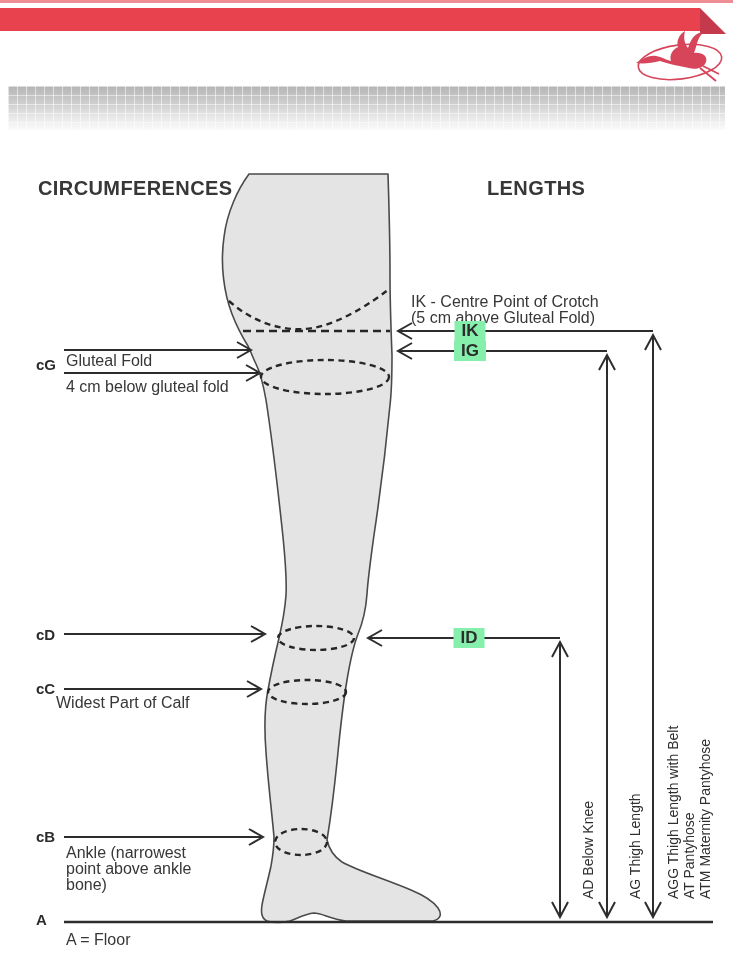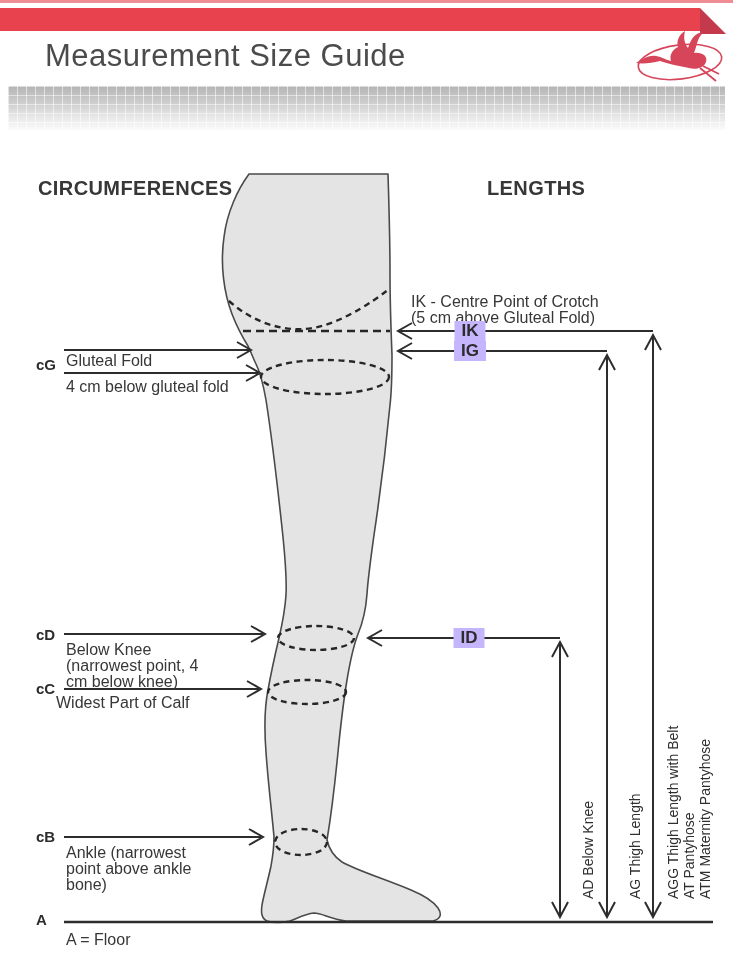--- a/index.html
+++ b/index.html
@@ -23,41 +23,40 @@
       linear-gradient(180deg, rgba(255,255,255,.5) 1px, transparent 1px),
       linear-gradient(180deg,#b5b5b5 0,#cfcfcf 40%,#e7e7e7 70%,#fbfbfb 100%);
     background-size:9px 100%,100% 9px,100% 100%;
   }
   
   .diagram-svg{position:absolute;left:0;top:0;z-index:1;}
   .lbl{position:absolute;font-size:16px;line-height:16px;color:#373737;z-index:2;}
   .code{position:absolute;font-size:15px;font-weight:700;color:#2c2c2c;z-index:2;}
   .hdr{position:absolute;font-size:20px;font-weight:700;letter-spacing:.4px;color:#373737;z-index:2;}
   .mk{
-    position:absolute;transform:translate(-50%,-50%);background:#c4b5fd;padding:0 7px;
+    position:absolute;transform:translate(-50%,-50%);background:#86efac;padding:0 7px;
     font-size:17px;font-weight:700;color:#2c2c2c;z-index:3;line-height:20px;
   }
   .rot{
     position:absolute;transform:rotate(-90deg);transform-origin:0 0;
     white-space:nowrap;font-size:14px;line-height:16px;color:#2f2f2f;z-index:2;
   }
 </style>
 </head>
 <body>
 
 <div class="stage">
 
   <div class="top-sliver"></div>
 
   <svg class="ribbon-svg" width="733" height="42">
     <rect x="0" y="8" width="700" height="23" fill="#e8424f"></rect>
     <polygon points="700,8 726,34 700,34" fill="#c4394b"></polygon>
   </svg>
 
-  <div class="page-title">Measurement Size Guide</div>
 
   <svg class="abs" style="left:630px;top:26px;z-index:2" width="100" height="62" viewBox="0 0 100 62">
     <ellipse cx="50" cy="36" rx="42" ry="17" transform="rotate(-7 50 36)" fill="none" stroke="#d6455a" stroke-width="1.6"></ellipse>
     <path d="M 6,37 C 13,32 20,29 26,30 C 32,31 36,34 41,35 C 39,29 43,23 48,21
              C 46,14 50,8 55,5 C 53,13 55,18 58,22 C 61,12 67,5 73,7
              C 67,12 67,20 64,27 C 72,26 78,30 76,36 C 74,42 66,44 59,42
              C 50,40 38,38 30,35 C 22,37 14,38 6,37 Z" fill="#d6455a"></path>
     <path d="M 73,40 L 89,48 M 70,42 L 86,55" stroke="#d6455a" stroke-width="1.8" fill="none"></path>
   </svg>
 
@@ -165,21 +164,20 @@
 
   <div class="hdr" style="left:38px;top:177px;">CIRCUMFERENCES</div>
   <div class="hdr" style="left:487px;top:177px;">LENGTHS</div>
 
   <div class="lbl" style="left:66px;top:353px;">Gluteal Fold</div>
 
   <div class="code" style="left:36px;top:356px;">cG</div>
   <div class="lbl" style="left:66px;top:379px;">4 cm below gluteal fold</div>
 
   <div class="code" style="left:36px;top:626px;">cD</div>
-  <div class="lbl" style="left:66px;top:642px;width:150px;">Below Knee (narrowest point, 4 cm below knee)</div>
 
   <div class="code" style="left:36px;top:680px;">cC</div>
   <div class="lbl" style="left:56px;top:695px;">Widest Part of Calf</div>
 
   <div class="code" style="left:36px;top:828px;">cB</div>
   <div class="lbl" style="left:66px;top:845px;width:155px;">Ankle (narrowest point above ankle bone)</div>
 
   <div class="code" style="left:36px;top:911px;">A</div>
   <div class="lbl" style="left:66px;top:932px;">A = Floor</div>
 

